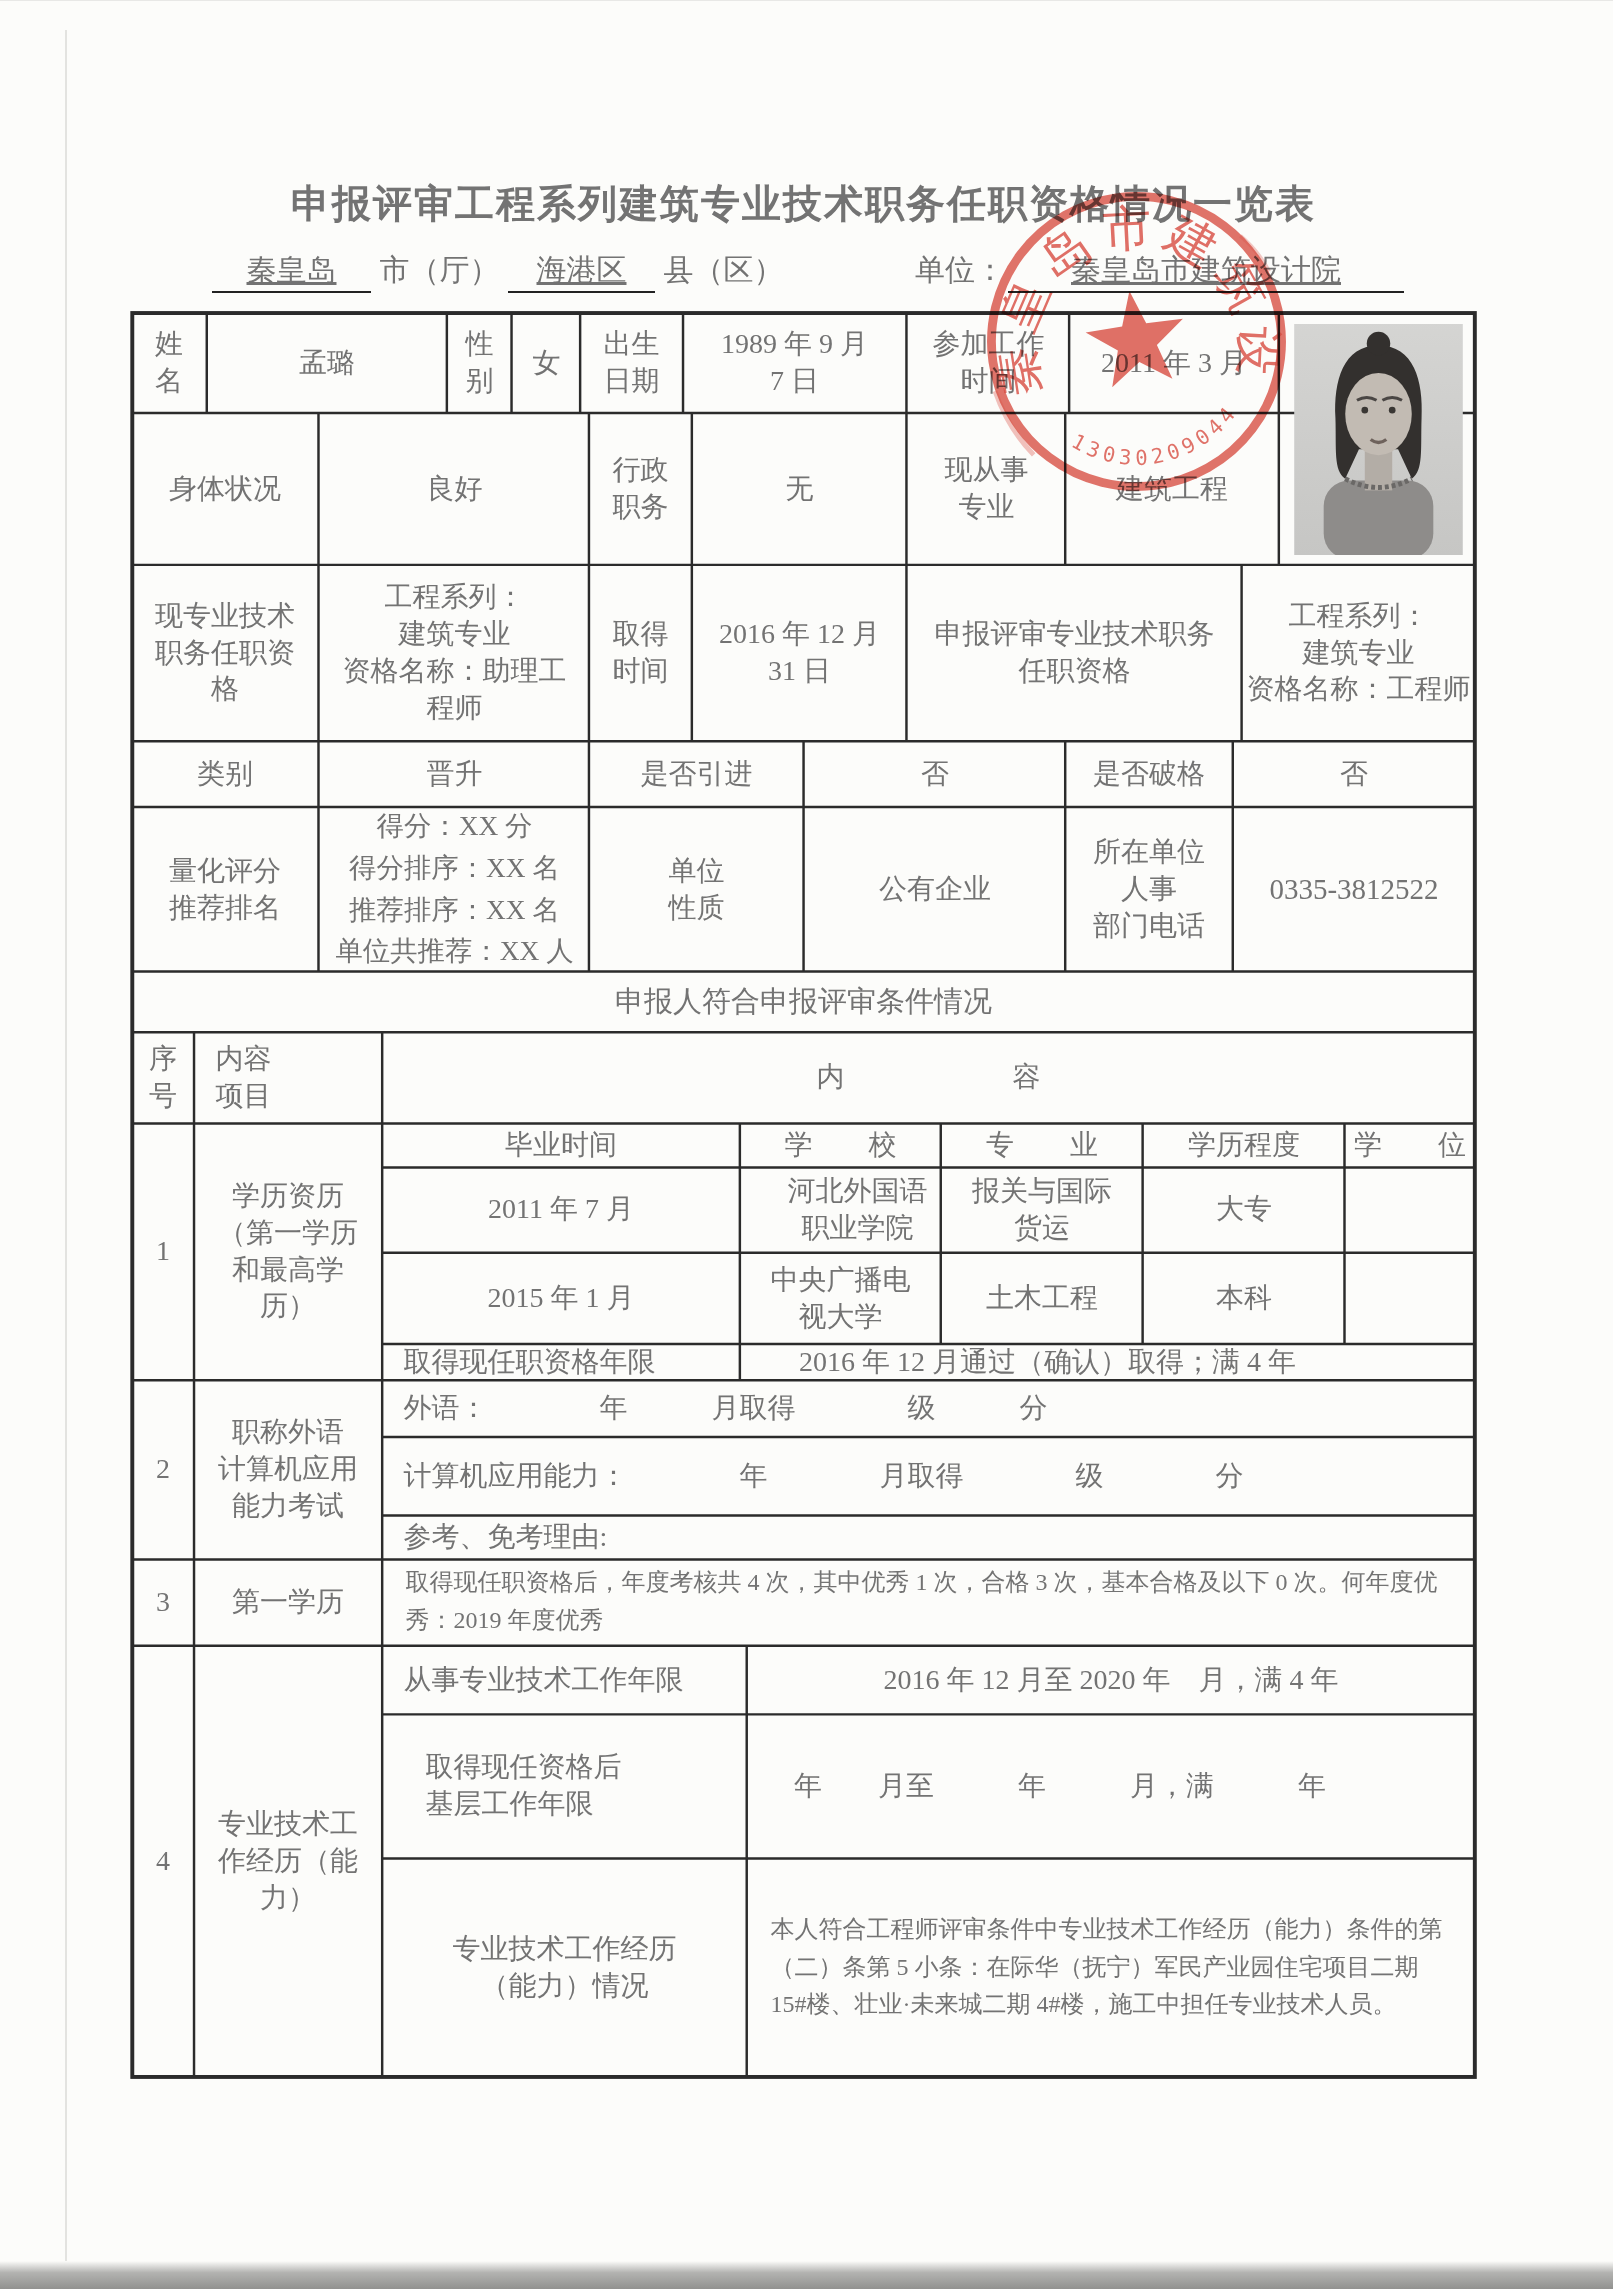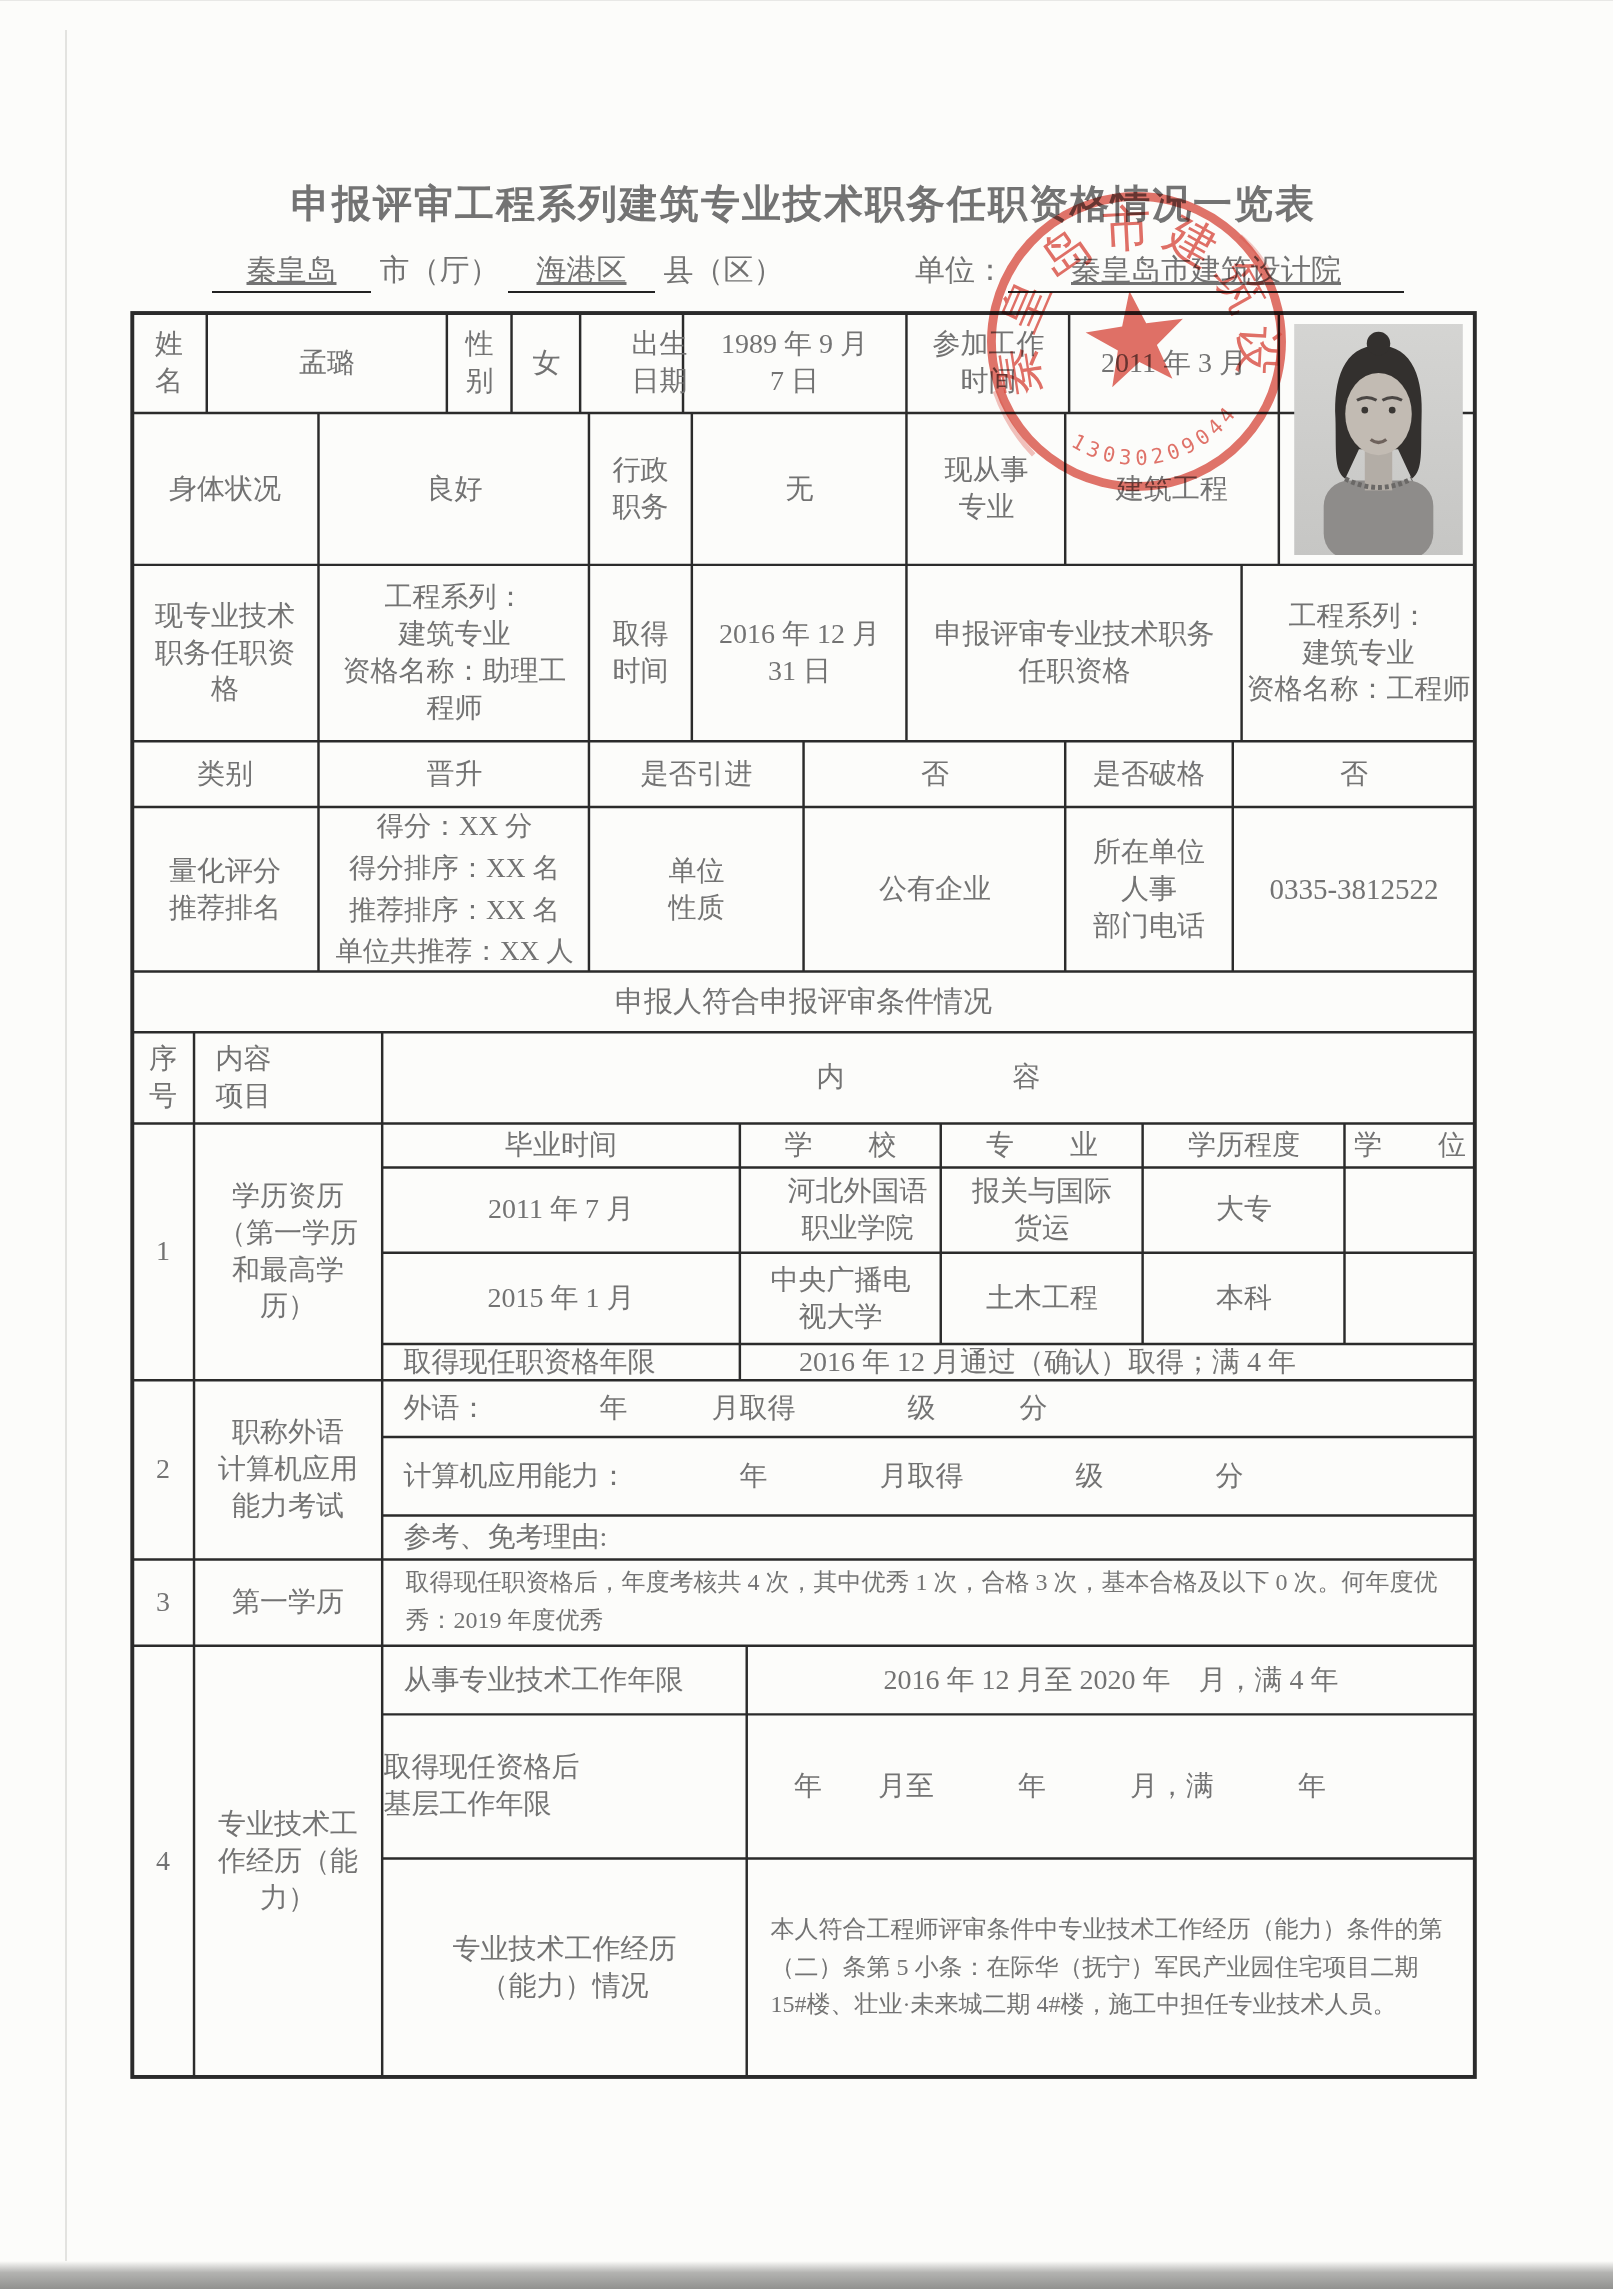--- a/index.html
+++ b/index.html
@@ -67,21 +67,21 @@
     <span style="left:770px;width:116px;">单位：</span>
     <span class="uline" style="left:876px;width:396px;">秦皇岛市建筑设计院</span>
   </div>
 
   <div class="cell" style="left:132px;top:312px;width:74px;height:100px;">姓
 名</div>
   <div class="cell" style="left:207px;top:312px;width:240px;height:100px;">孟璐</div>
   <div class="cell" style="left:447px;top:312px;width:65px;height:100px;">性
 别</div>
   <div class="cell" style="left:512px;top:312px;width:69px;height:100px;">女</div>
-  <div class="cell" style="left:580px;top:312px;width:103px;height:100px;padding-left:28px;">出生
+  <div class="cell" style="left:580px;top:312px;width:103px;height:100px;">出生
 日期</div>
   <div class="cell" style="left:683px;top:312px;width:223px;height:100px;">1989 年 9 月
 7 日</div>
   <div class="cell" style="left:907px;top:312px;width:163px;height:100px;">参加工作
 时间</div>
   <div class="cell" style="left:1069px;top:312px;width:210px;height:100px;">2011 年 3 月</div>
 
   <div class="cell" style="left:132px;top:412px;width:186px;height:152px;">身体状况</div>
   <div class="cell" style="left:319px;top:412px;width:271px;height:152px;">良好</div>
   <div class="cell" style="left:589px;top:412px;width:103px;height:152px;">行政
@@ -201,21 +201,21 @@
   <div class="cell para" style="left:382px;top:1558px;width:1093px;height:86px;">取得现任职资格后，年度考核共 4 次，其中优秀 1 次，合格 3 次，基本合格及以下 0 次。何年度优秀：2019 年度优秀</div>
 
   <div class="cell" style="left:132px;top:1645px;width:62px;height:431px;">4</div>
   <div class="cell" style="left:194px;top:1645px;width:188px;height:431px;">专业技术工
 作经历（能
 力）</div>
 
   <div class="cell al" style="left:382px;top:1645px;width:365px;height:69px;">从事专业技术工作年限</div>
   <div class="cell" style="left:747px;top:1645px;width:728px;height:69px;">2016 年 12 月至 2020 年　月，满 4 年</div>
 
-  <div class="cell al" style="left:362px;top:1713px;width:302px;height:144px;">取得现任资格后
+  <div class="cell al" style="left:404px;top:1713px;width:302px;height:144px;">取得现任资格后
 基层工作年限</div>
   <div class="cell al" style="left:747px;top:1713px;width:728px;height:144px;padding-left:47px;">年　　月至　　　年　　　月，满　　　年</div>
 
   <div class="cell" style="left:382px;top:1857px;width:365px;height:219px;">专业技术工作经历
 （能力）情况</div>
   <div class="cell para" style="left:747px;top:1857px;width:728px;height:219px;">本人符合工程师评审条件中专业技术工作经历（能力）条件的第（二）条第 5 小条：在际华（抚宁）军民产业园住宅项目二期 15#楼、壮业·未来城二期 4#楼，施工中担任专业技术人员。</div>
 
   <svg id="seal" width="343" height="343" viewBox="-175 -175 350 350">
     <g transform="rotate(-8)" stroke="none" fill="none">
       <circle r="148" stroke="#d6382c" stroke-width="9" opacity="0.8"></circle>

